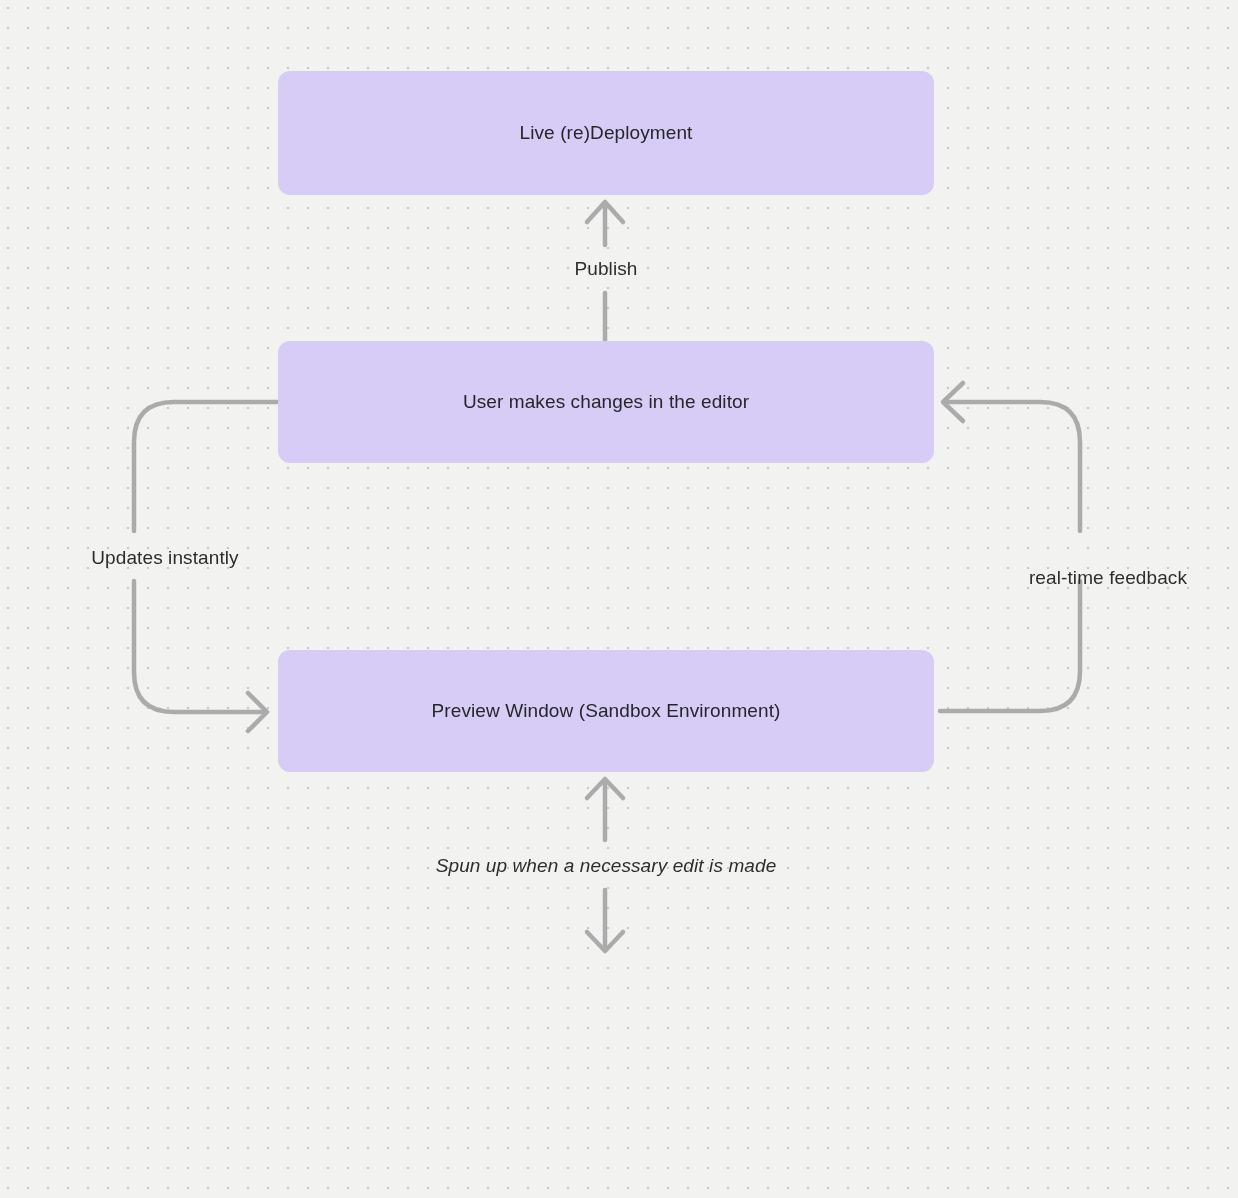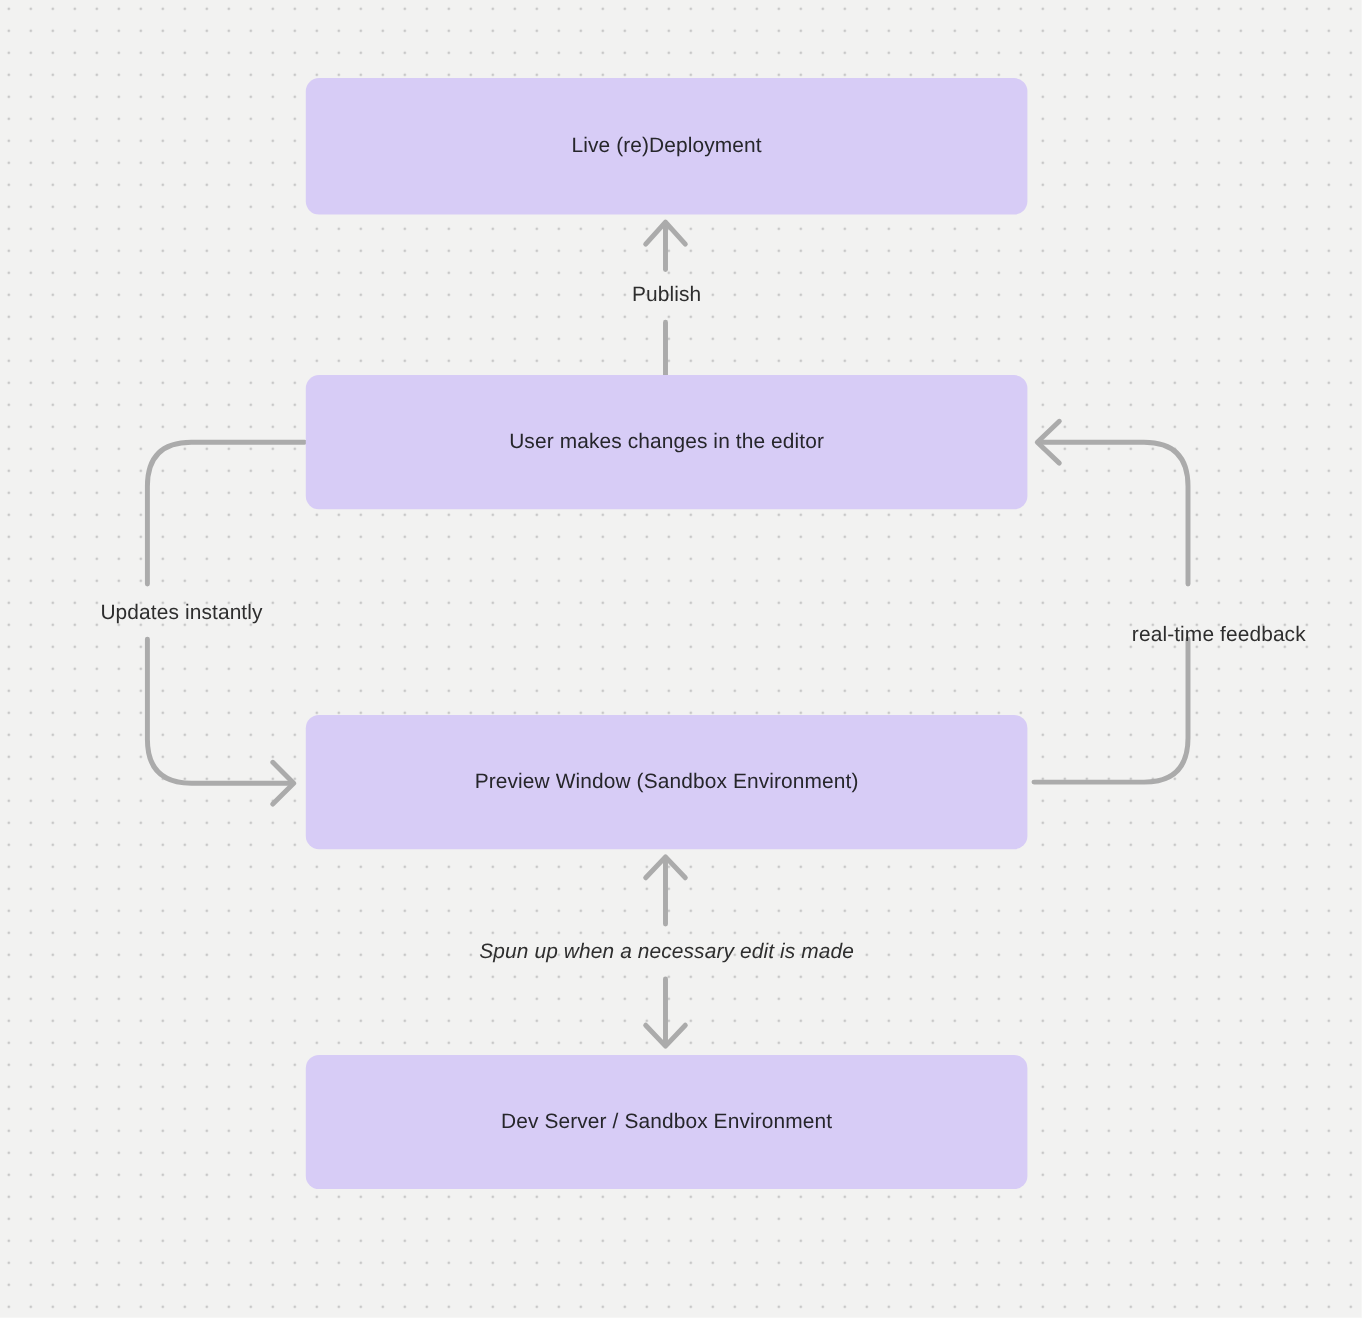--- a/index.html
+++ b/index.html
@@ -115,23 +115,20 @@
   </div>
 
   <div class="node" id="node-preview">
     <span class="node-label">Preview Window (Sandbox Environment)</span>
   </div>
 
   <div class="node" id="node-user">
     <span class="node-label">User makes changes in the editor</span>
   </div>
 
-  <div class="node" id="node-devserver">
-    <span class="node-label">Dev Server / Sandbox Environment</span>
-  </div>
 
   <div class="edge-label" id="lbl-publish">Publish</div>
 
   <div class="edge-label" id="lbl-updates-instantly">Updates instantly</div>
 
   <div class="edge-label" id="lbl-realtime-feedback">real-time feedback</div>
 
   <div class="edge-label" id="lbl-spun-up">Spun up when a necessary edit is made</div>
 
 </div>

